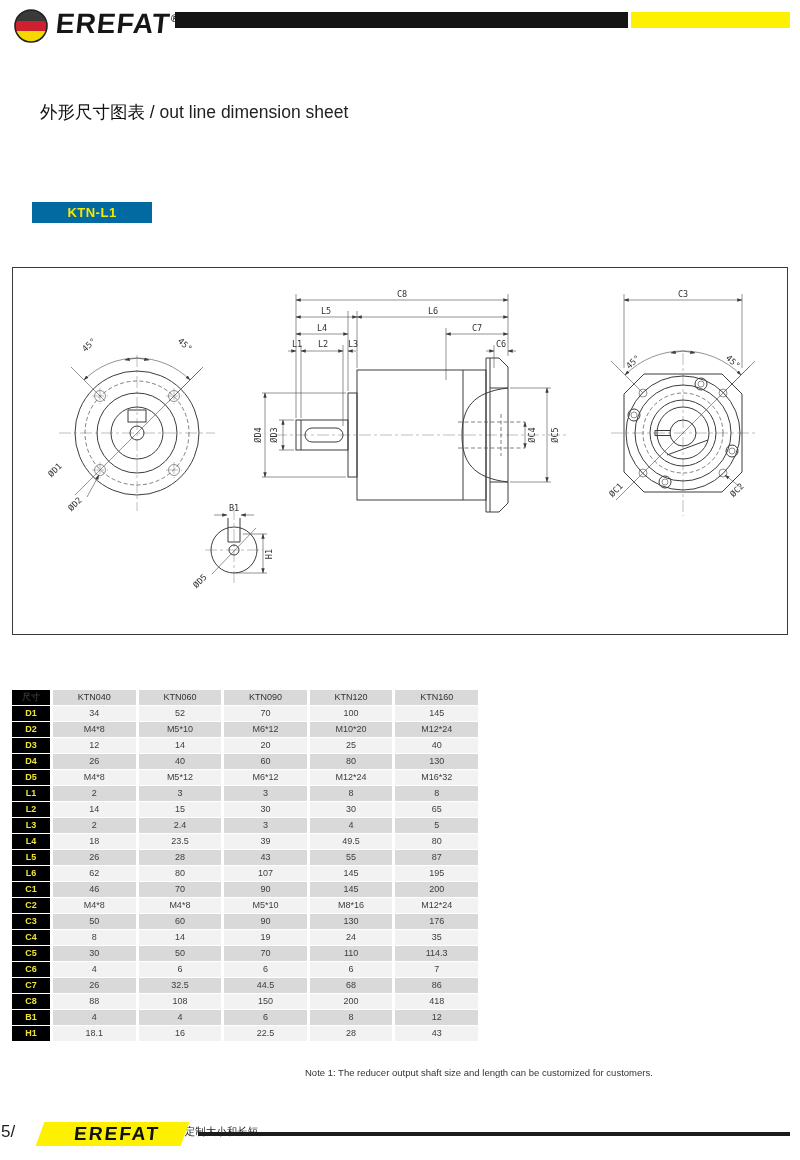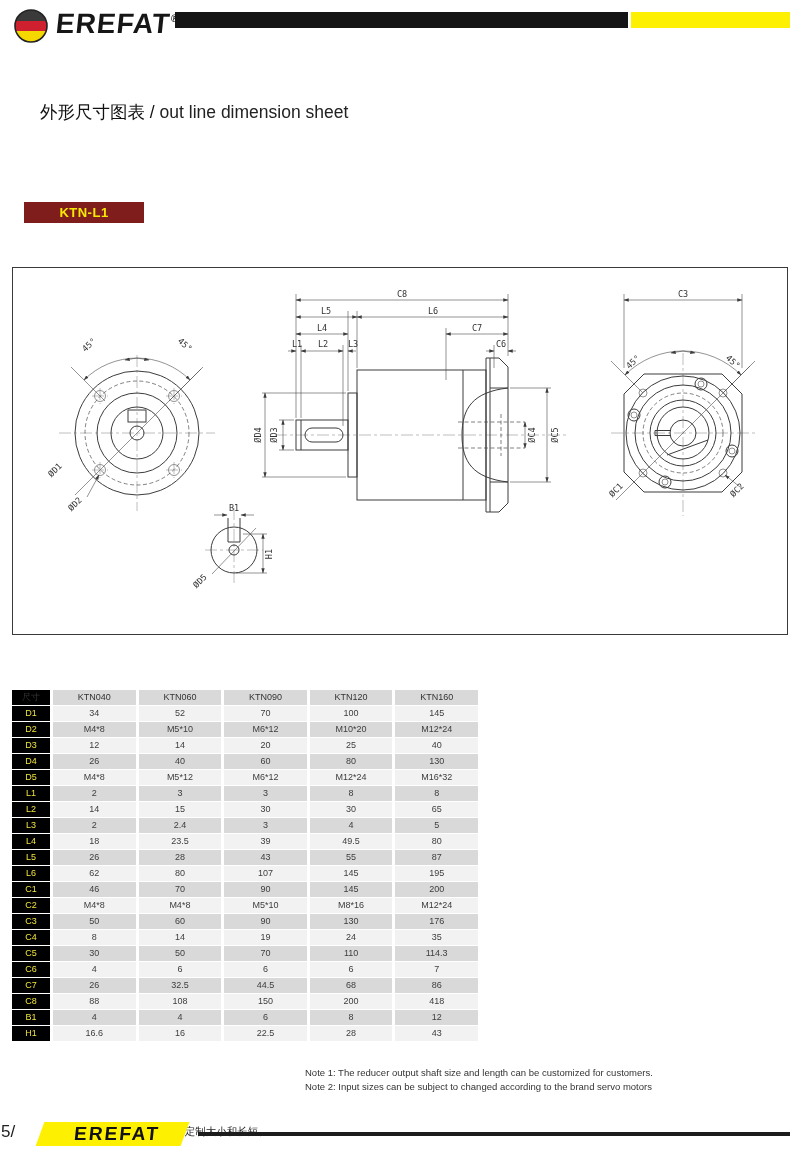--- a/index.html
+++ b/index.html
@@ -10,37 +10,37 @@
   .brand-text{font-weight:bold;font-size:28px;letter-spacing:1px;transform:skewX(-6deg);
               color:#161616;line-height:34px;margin-left:6px;}
   .reg-mark{font-size:11px;font-weight:bold;vertical-align:top;position:relative;top:-6px;}
   .bar-black{position:absolute;left:175px;top:12px;width:453px;height:16px;background:#151515;}
   .bar-yellow{position:absolute;left:631px;top:12px;width:159px;height:16px;background:#fdf000;}
   
   .page-title{position:absolute;left:40px;top:100px;font-size:17.5px;color:#111;}
   .page-title .zh{font-weight:normal;}
   .page-title .en{font-weight:normal;color:#222;}
   
-  .model-badge{position:absolute;left:24px;top:202px;width:120px;height:21px;background:#7f1d1d;
+  .model-badge{position:absolute;left:32px;top:202px;width:120px;height:21px;background:#0369a1;
                color:#f5e903;font-weight:bold;font-size:13px;text-align:center;line-height:21px;
                letter-spacing:.5px;}
   
   .draw-box{position:absolute;left:12px;top:267px;width:774px;height:366px;border:1.5px solid #3a3a3a;background:#fff;}
   svg text{font-family:"DejaVu Sans Mono",monospace;font-size:8.5px;fill:#333;}
   .o{stroke:#3c3c3c;stroke-width:1;fill:none;}
   .t{stroke:#4a4a4a;stroke-width:.6;fill:none;}
   .dim{stroke:#4a4a4a;stroke-width:.6;fill:none;}
   .cl{stroke:#8a8a8a;stroke-width:.55;fill:none;stroke-dasharray:12 3 3 3;}
   .dsh{stroke:#4a4a4a;stroke-width:.7;fill:none;stroke-dasharray:4 2.5;}
   
   .dim-table{position:absolute;left:12px;top:690px;width:466px;}
   .t-row{display:grid;grid-template-columns:38px repeat(5,1fr);column-gap:3px;height:15px;margin-bottom:1px;}
   .t-row>div{font-size:9px;line-height:15px;text-align:center;color:#3d3d3d;background:#f2f2f2;}
   .t-row.dark>div{background:#d9d9d9;}
-  .t-row>.t-lbl{background:#000 !important;color:#efe23a;font-weight:normal;}
+  .t-row>.t-lbl{background:#000 !important;color:#efe23a;font-weight:bold;}
   .t-row.hdr>div{color:#333;}
   
   .notes-zh{position:absolute;left:30px;top:1124px;font-size:10.5px;line-height:15px;color:#222;margin-left:20px;}
   .notes-en{position:absolute;left:305px;top:1066px;font-size:9.5px;line-height:14px;color:#333;}
   
   .page-num{position:absolute;left:1px;top:1122px;font-size:17px;color:#222;}
   .foot-band{position:absolute;left:40px;top:1122px;width:145px;height:24px;background:#fdf000;
              transform:skewX(-20deg);}
   .foot-brand{position:absolute;left:52px;top:1122px;width:130px;height:24px;text-align:center;
               font-weight:bold;font-size:19px;line-height:24px;letter-spacing:2px;color:#111;
@@ -434,35 +434,34 @@
       <div class="t-lbl">B1</div>
       <div class="t-val">4</div>
       <div class="t-val">4</div>
       <div class="t-val">6</div>
       <div class="t-val">8</div>
       <div class="t-val">12</div>
     </div>
 
     <div class="t-row">
       <div class="t-lbl">H1</div>
-      <div class="t-val">16.6</div>
+      <div class="t-val">18.1</div>
       <div class="t-val">16</div>
       <div class="t-val">22.5</div>
       <div class="t-val">28</div>
       <div class="t-val">43</div>
     </div>
   </div>
   </div>
 
   <div class="notes-zh">
     <div>注1:减速机出力轴可以为客户定制大小和长短。</div>
   </div>
   <div class="notes-en">
     <div>Note 1: The reducer output shaft size and length can be customized for customers.</div>
-    <div>Note 2: Input sizes can be subject to changed according to the brand servo motors</div>
   </div>
 
   <div class="page-num">5/</div>
   <div class="foot-band"></div>
   <div class="foot-brand">EREFAT</div>
   <div class="foot-line"></div>
 
 </div>
 
 </body></html>

